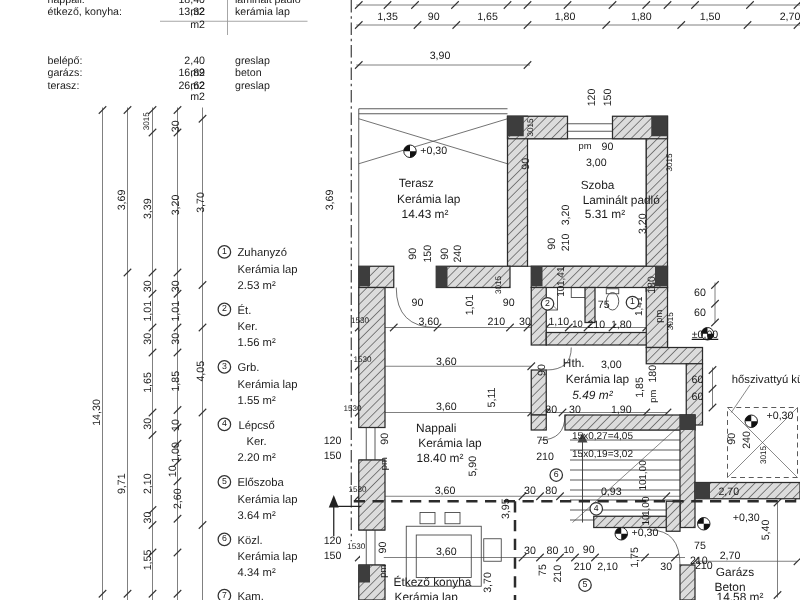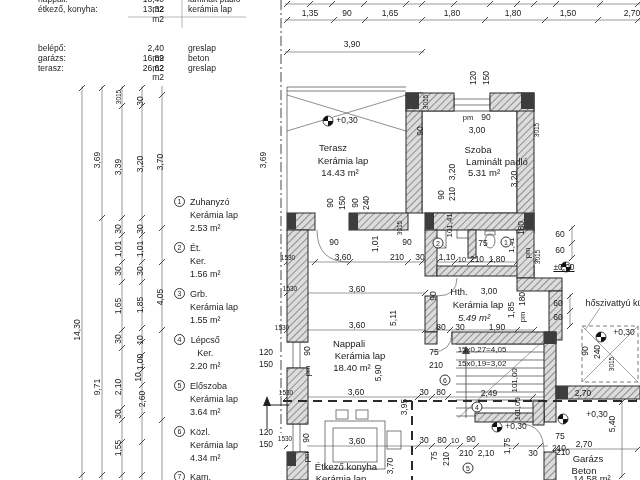--- a/index.html
+++ b/index.html
@@ -462,21 +462,21 @@
       <span class="lbl rot" style="left: 307px; top: 371px; font-size: 7.5px;">pm</span>
       <span class="lbl rot" style="left: 378px; top: 373px;">5,90</span>
       <span class="lbl" style="left: 356px; top: 392px;">3,60</span>
       <span class="lbl" style="left: 424px; top: 392px;">30</span>
       <span class="lbl" style="left: 441px; top: 392px;">80</span>
       <span class="lbl rot" style="left: 404px; top: 407px;">3,95</span>
       <span class="lbl" style="left: 434px; top: 352px;">75</span>
       <span class="lbl" style="left: 436px; top: 365px;">210</span>
       <span class="lbl" style="left: 482px; top: 349px; font-size: 8px;">15x0,27=4,05</span>
       <span class="lbl" style="left: 482px; top: 363px; font-size: 8px;">15x0,19=3,02</span>
-      <span class="lbl" style="left: 489px; top: 393px;">2,49</span>
+      <span class="lbl" style="left: 489px; top: 393px;">0,93</span>
       <span class="lbl rot" style="left: 514px; top: 376px; font-size: 8px;">1,00</span>
       <span class="lbl rot" style="left: 514px; top: 388px; font-size: 8px;">10</span>
       <span class="lbl rot" style="left: 517px; top: 405px; font-size: 8px;">1,00</span>
       <span class="lbl rot" style="left: 517px; top: 416px; font-size: 8px;">10</span>
       <span class="lbl" style="left: 288px; top: 257px; font-size: 6.5px;">1530</span>
       <span class="lbl" style="left: 290px; top: 288px; font-size: 6.5px;">1530</span>
       <span class="lbl" style="left: 282px; top: 327px; font-size: 6.5px;">1530</span>
       <span class="lbl" style="left: 266px; top: 352px;">120</span>
       <span class="lbl" style="left: 266px; top: 364px;">150</span>
       <span class="lbl" style="left: 286px; top: 392px; font-size: 6.5px;">1530</span>

